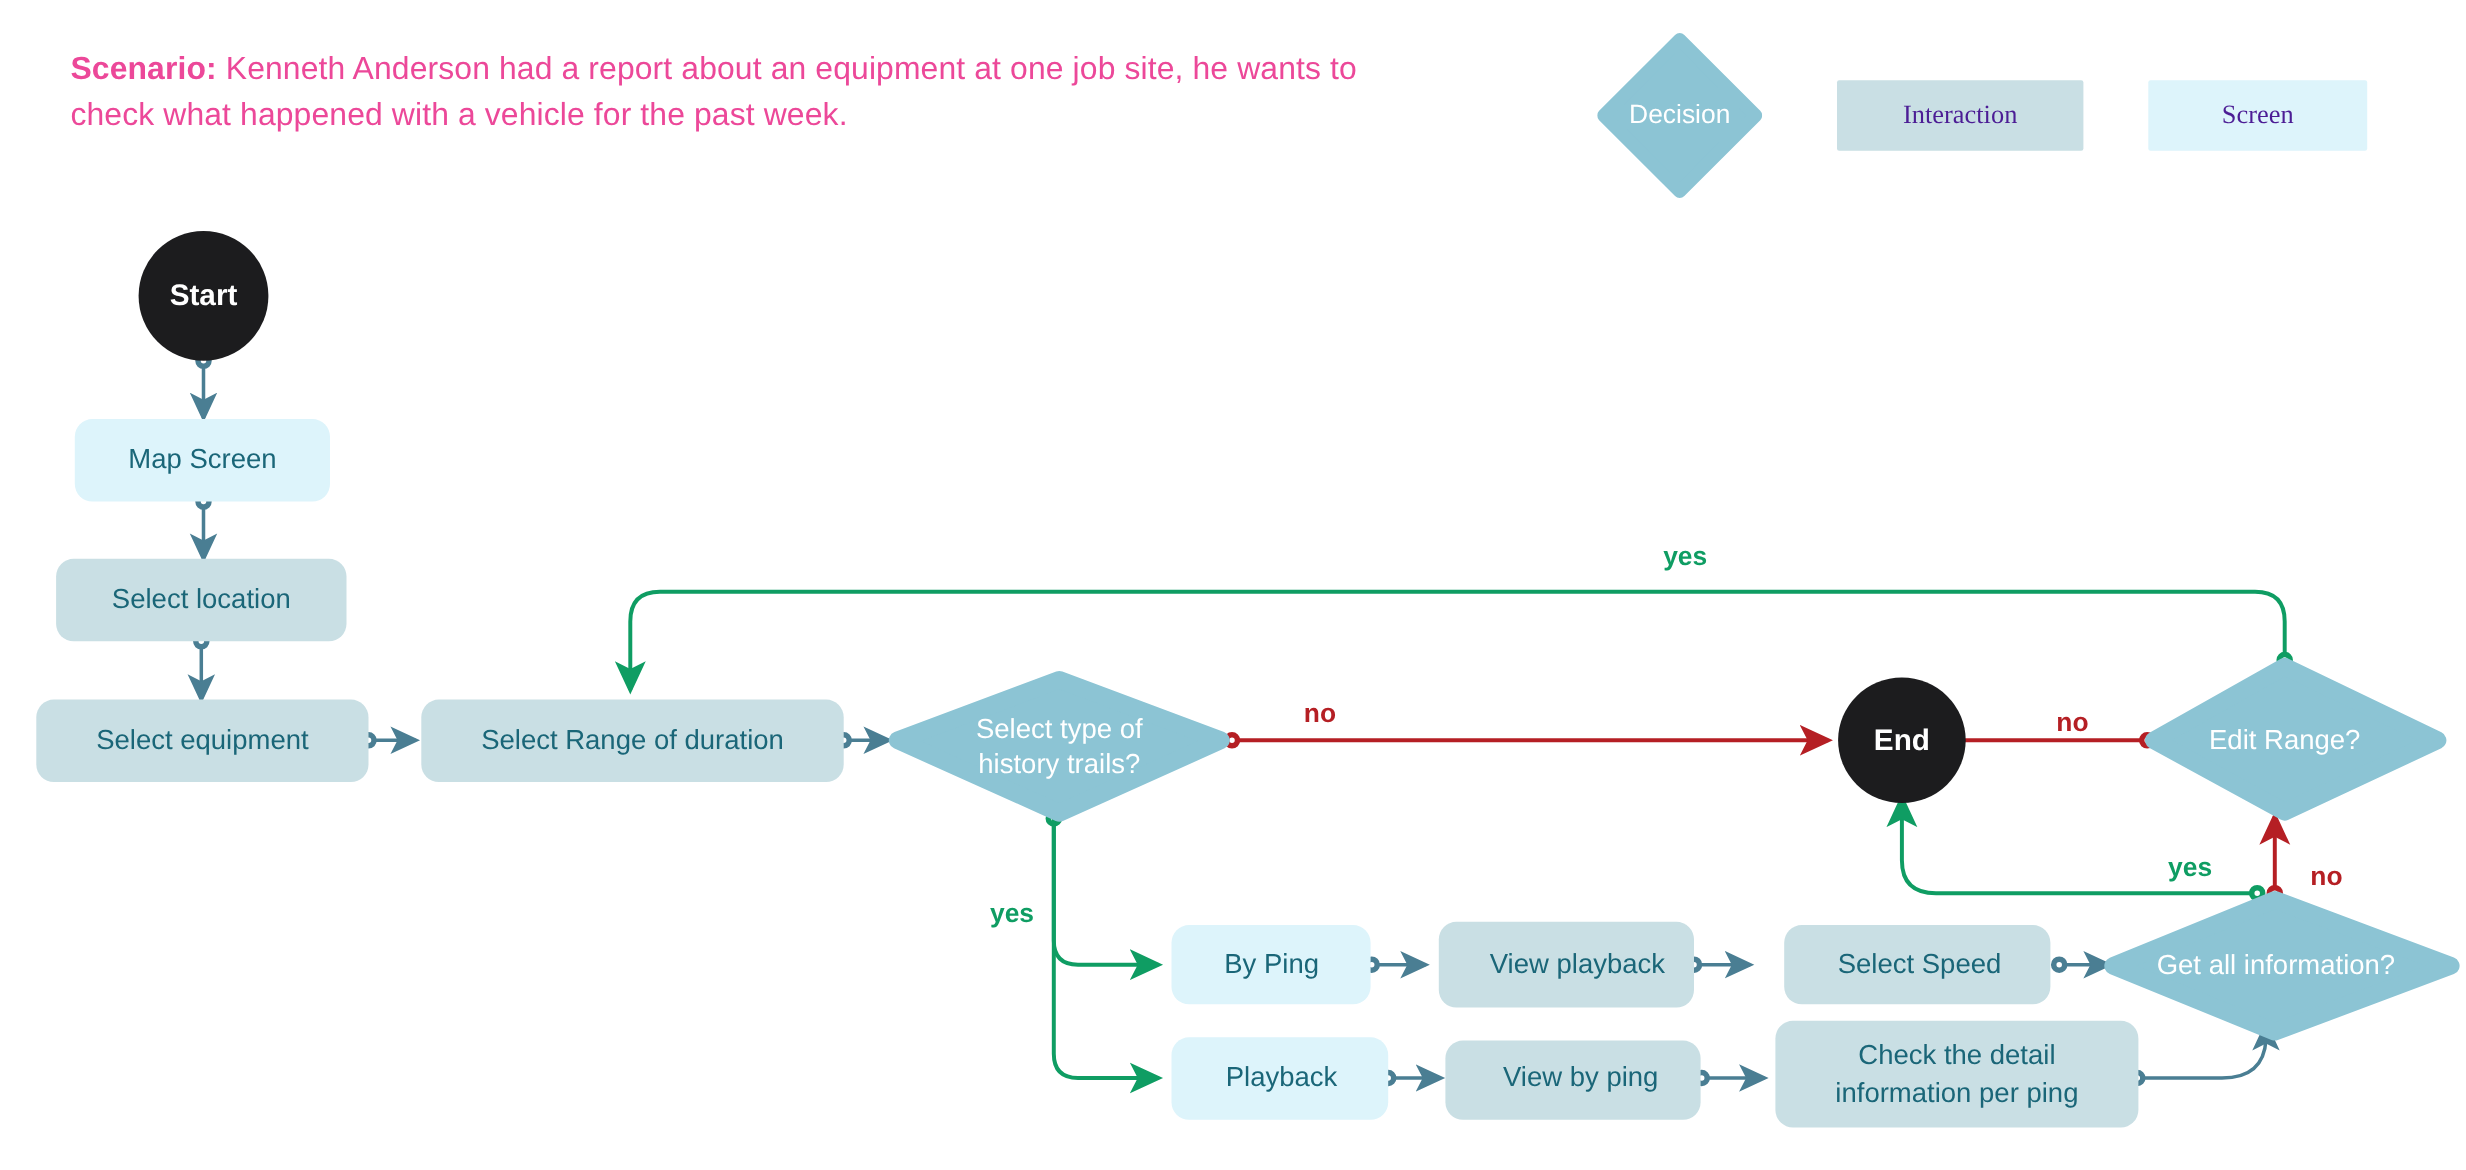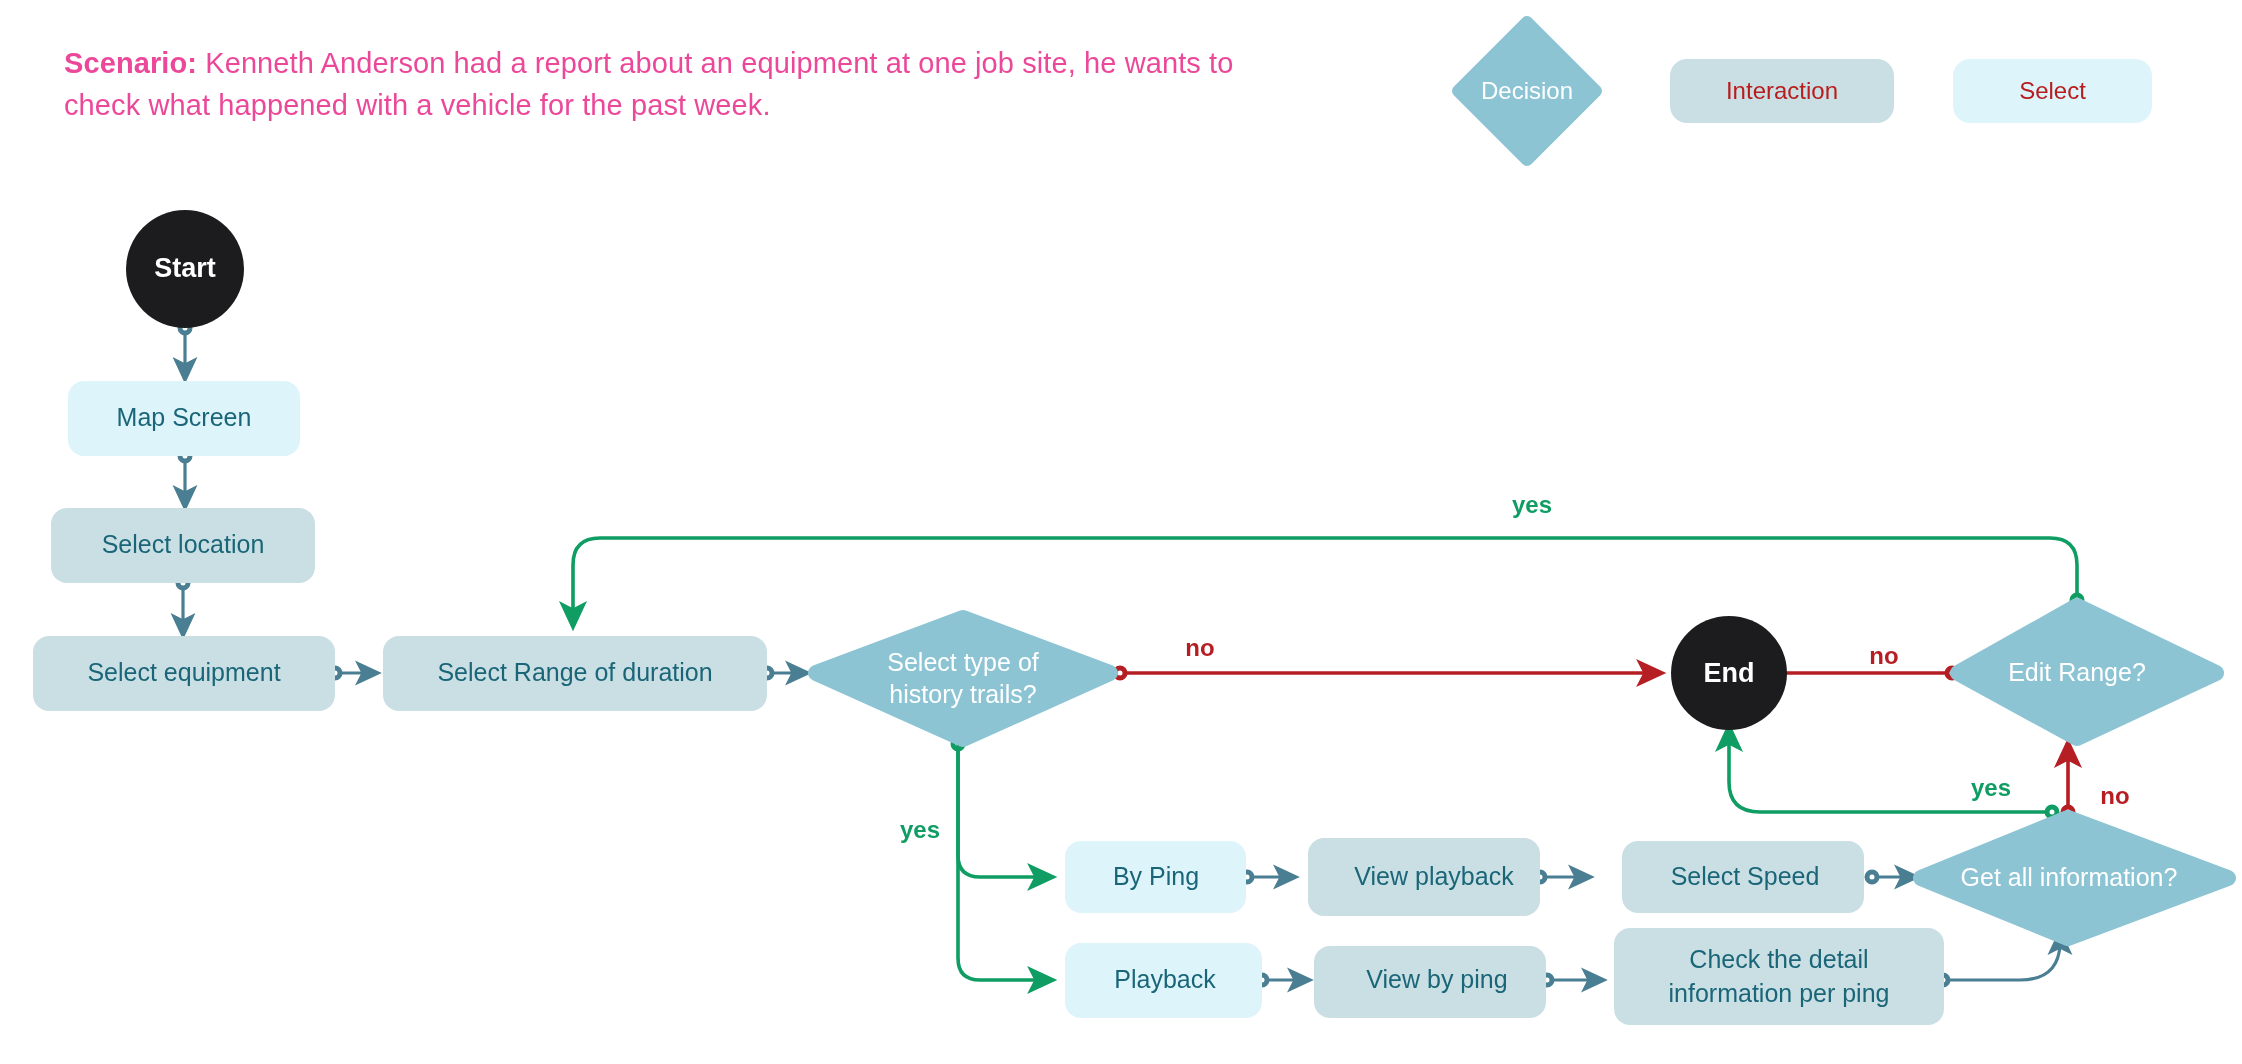--- a/index.html
+++ b/index.html
@@ -34,21 +34,21 @@
     letter-spacing: 0.1px;
   }
   #scenario .lead {
     font-weight: bold;
   }
 
   
   #legend {
     position: absolute;
     left: 1452px;
-    top: 12px;
+    top: 26px;
     width: 790px;
     height: 160px;
   }
   .legend-item {
     position: absolute;
     display: flex;
     align-items: center;
     justify-content: center;
     font-size: 24px;
   }
@@ -63,22 +63,23 @@
     left: 0; top: 0;
     width: 150px;
     height: 150px;
   }
   .legend-diamond .dia-label {
     position: relative;
     color: #ffffff;
     z-index: 2;
   }
   .legend-rect {
-    border-radius: 17px;
-    color: #b91c1c;
+    border-radius: 2px;
+    color: #4c1d95;
+    font-family: Liberation Serif, serif;
   }
   .legend-interaction {
     left: 218px;
     top: 47px;
     width: 224px;
     height: 64px;
     background: #c9dfe4;
   }
   .legend-screen {
     left: 501px;
@@ -157,21 +158,21 @@
         <path d="M75 6 L144 75 L75 144 L6 75 Z" fill="#8cc4d4" stroke="#8cc4d4" stroke-width="12" stroke-linejoin="round"></path>
       </svg>
       <span class="dia-label">Decision</span>
     </div>
 
     <div class="legend-item legend-rect legend-interaction">
       <span>Interaction</span>
     </div>
 
     <div class="legend-item legend-rect legend-screen">
-      <span>Select</span>
+      <span>Screen</span>
     </div>
   </div>
 
   <svg id="flow" viewBox="0 0 2242 1064">
 
     <defs>
       <marker id="arrow-default" markerWidth="9" markerHeight="9" refX="7.2" refY="4.5" orient="auto" markerUnits="strokeWidth">
         <path d="M0,0.6 L8.4,4.5 L0,8.4 L2,4.5 Z" fill="#4a7e93"></path>
       </marker>
       <marker id="arrow-yes" markerWidth="9" markerHeight="9" refX="7.2" refY="4.5" orient="auto" markerUnits="strokeWidth">

